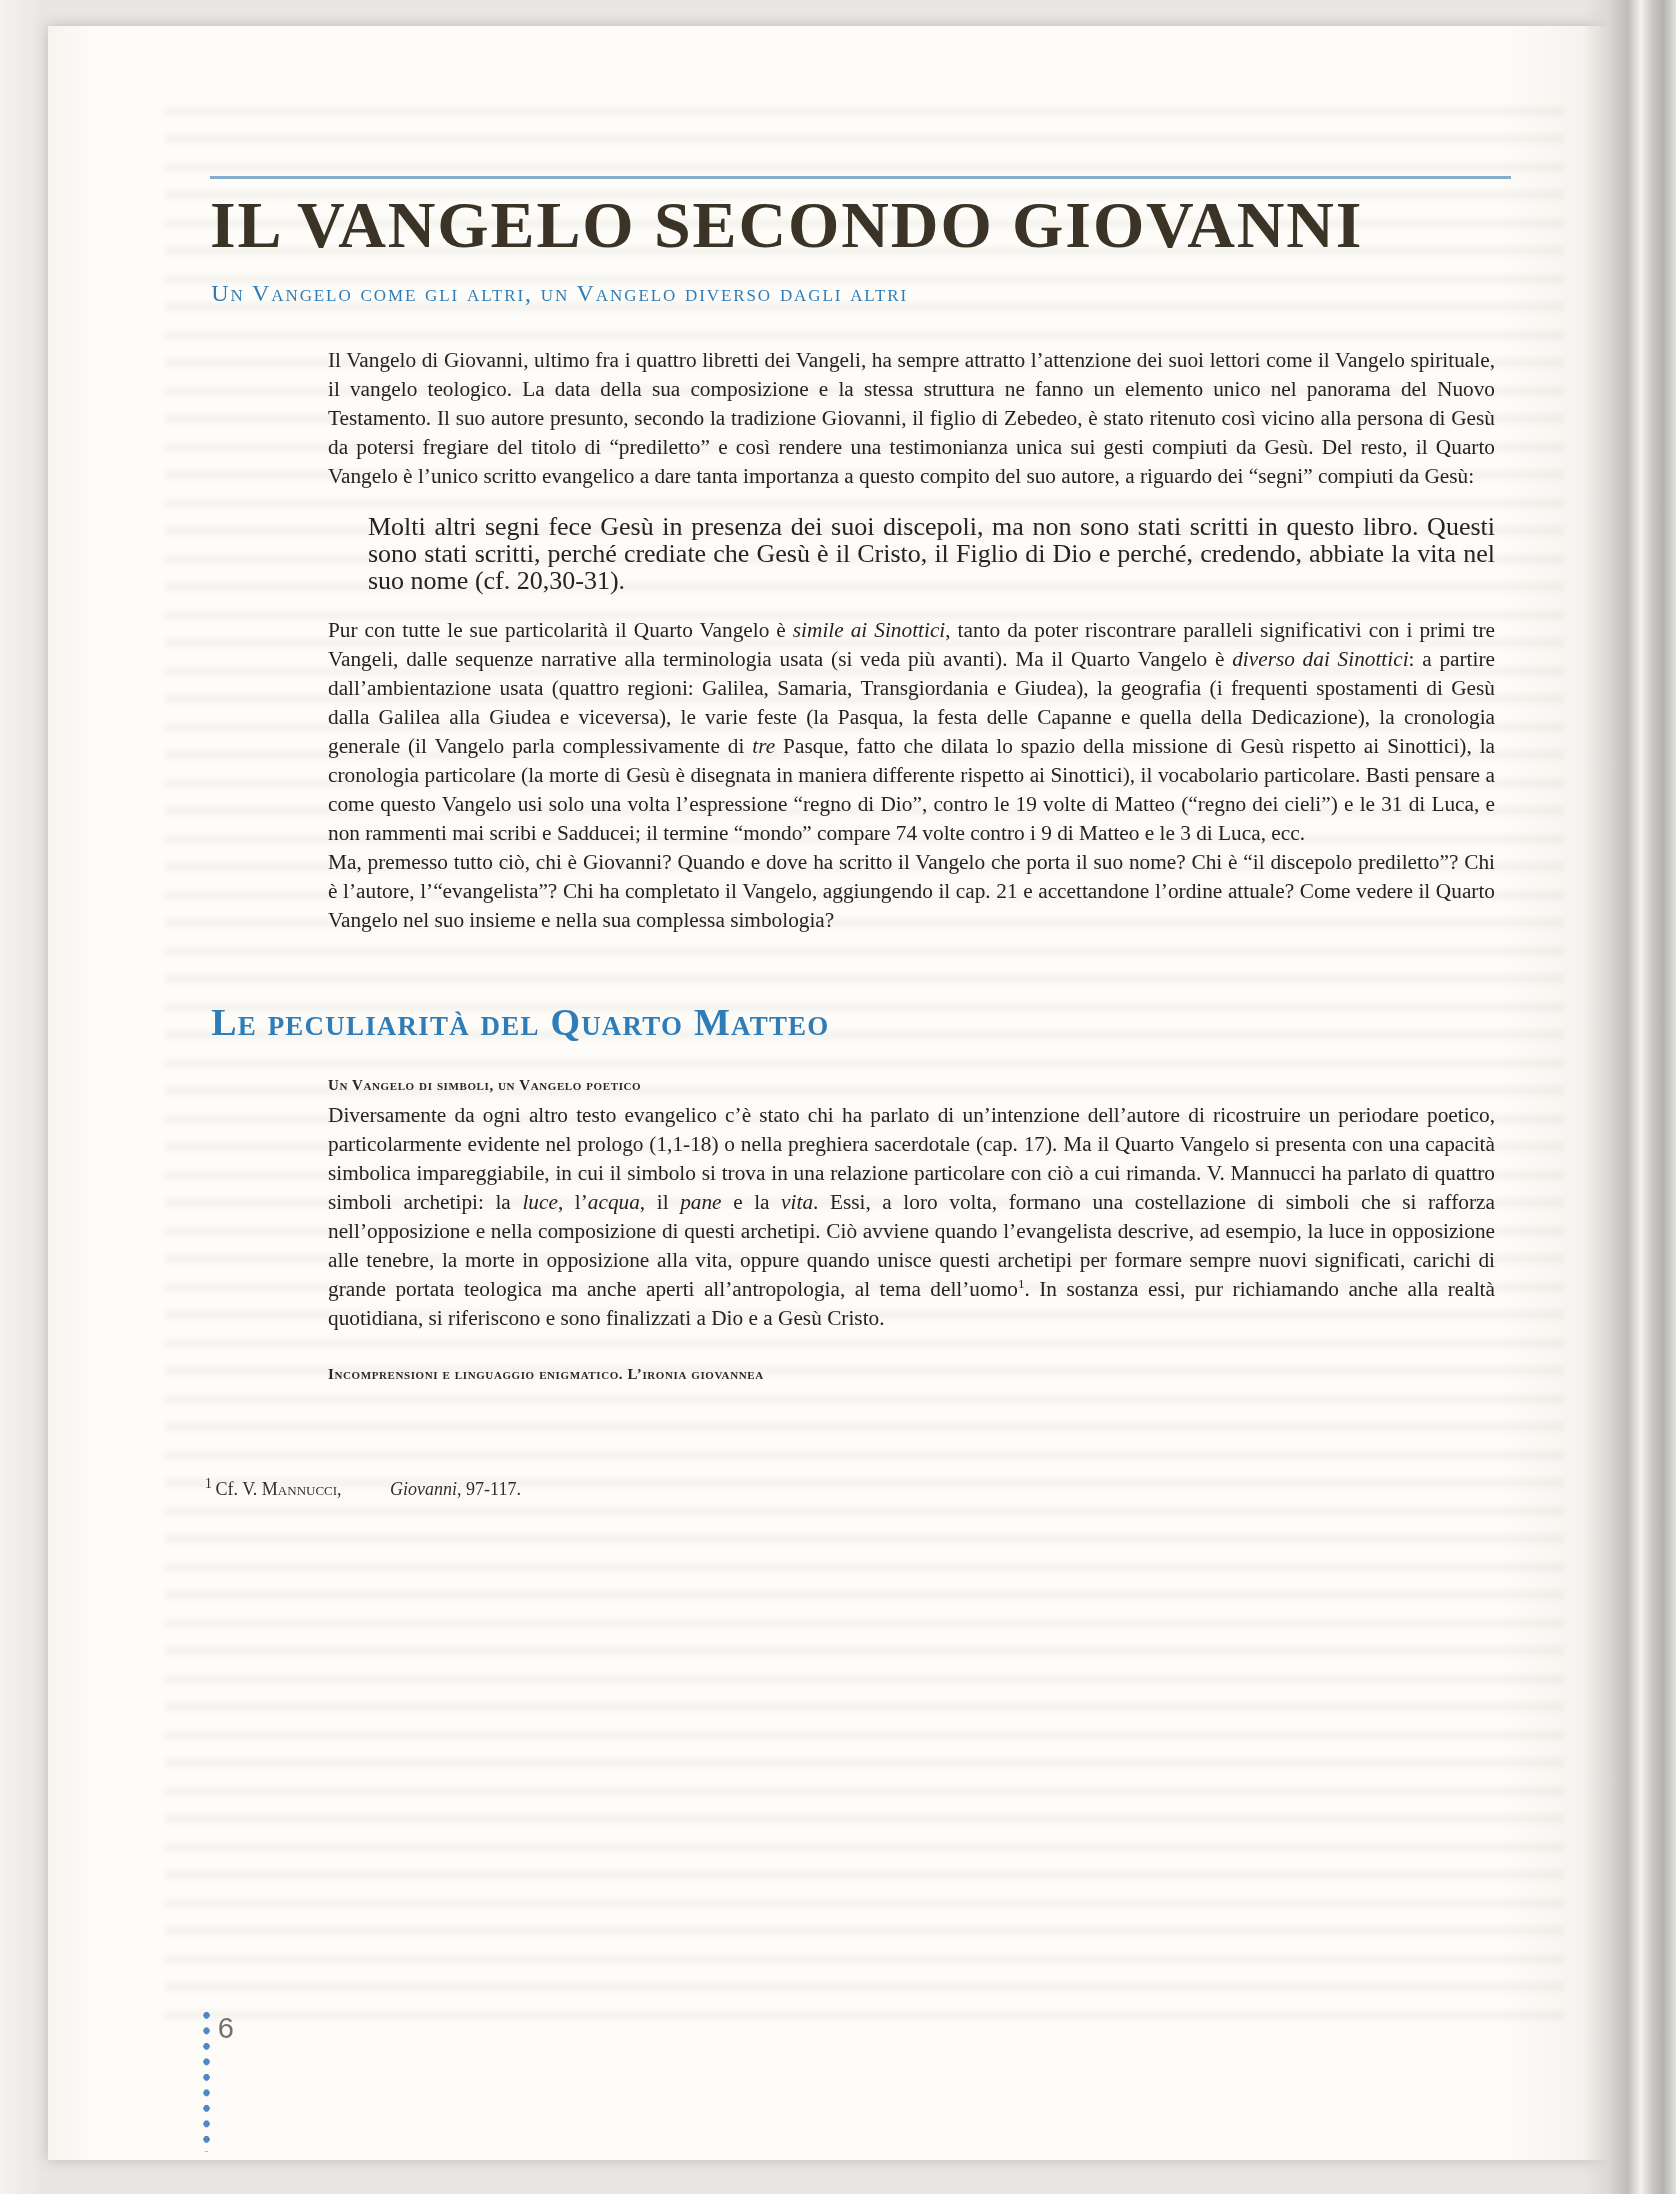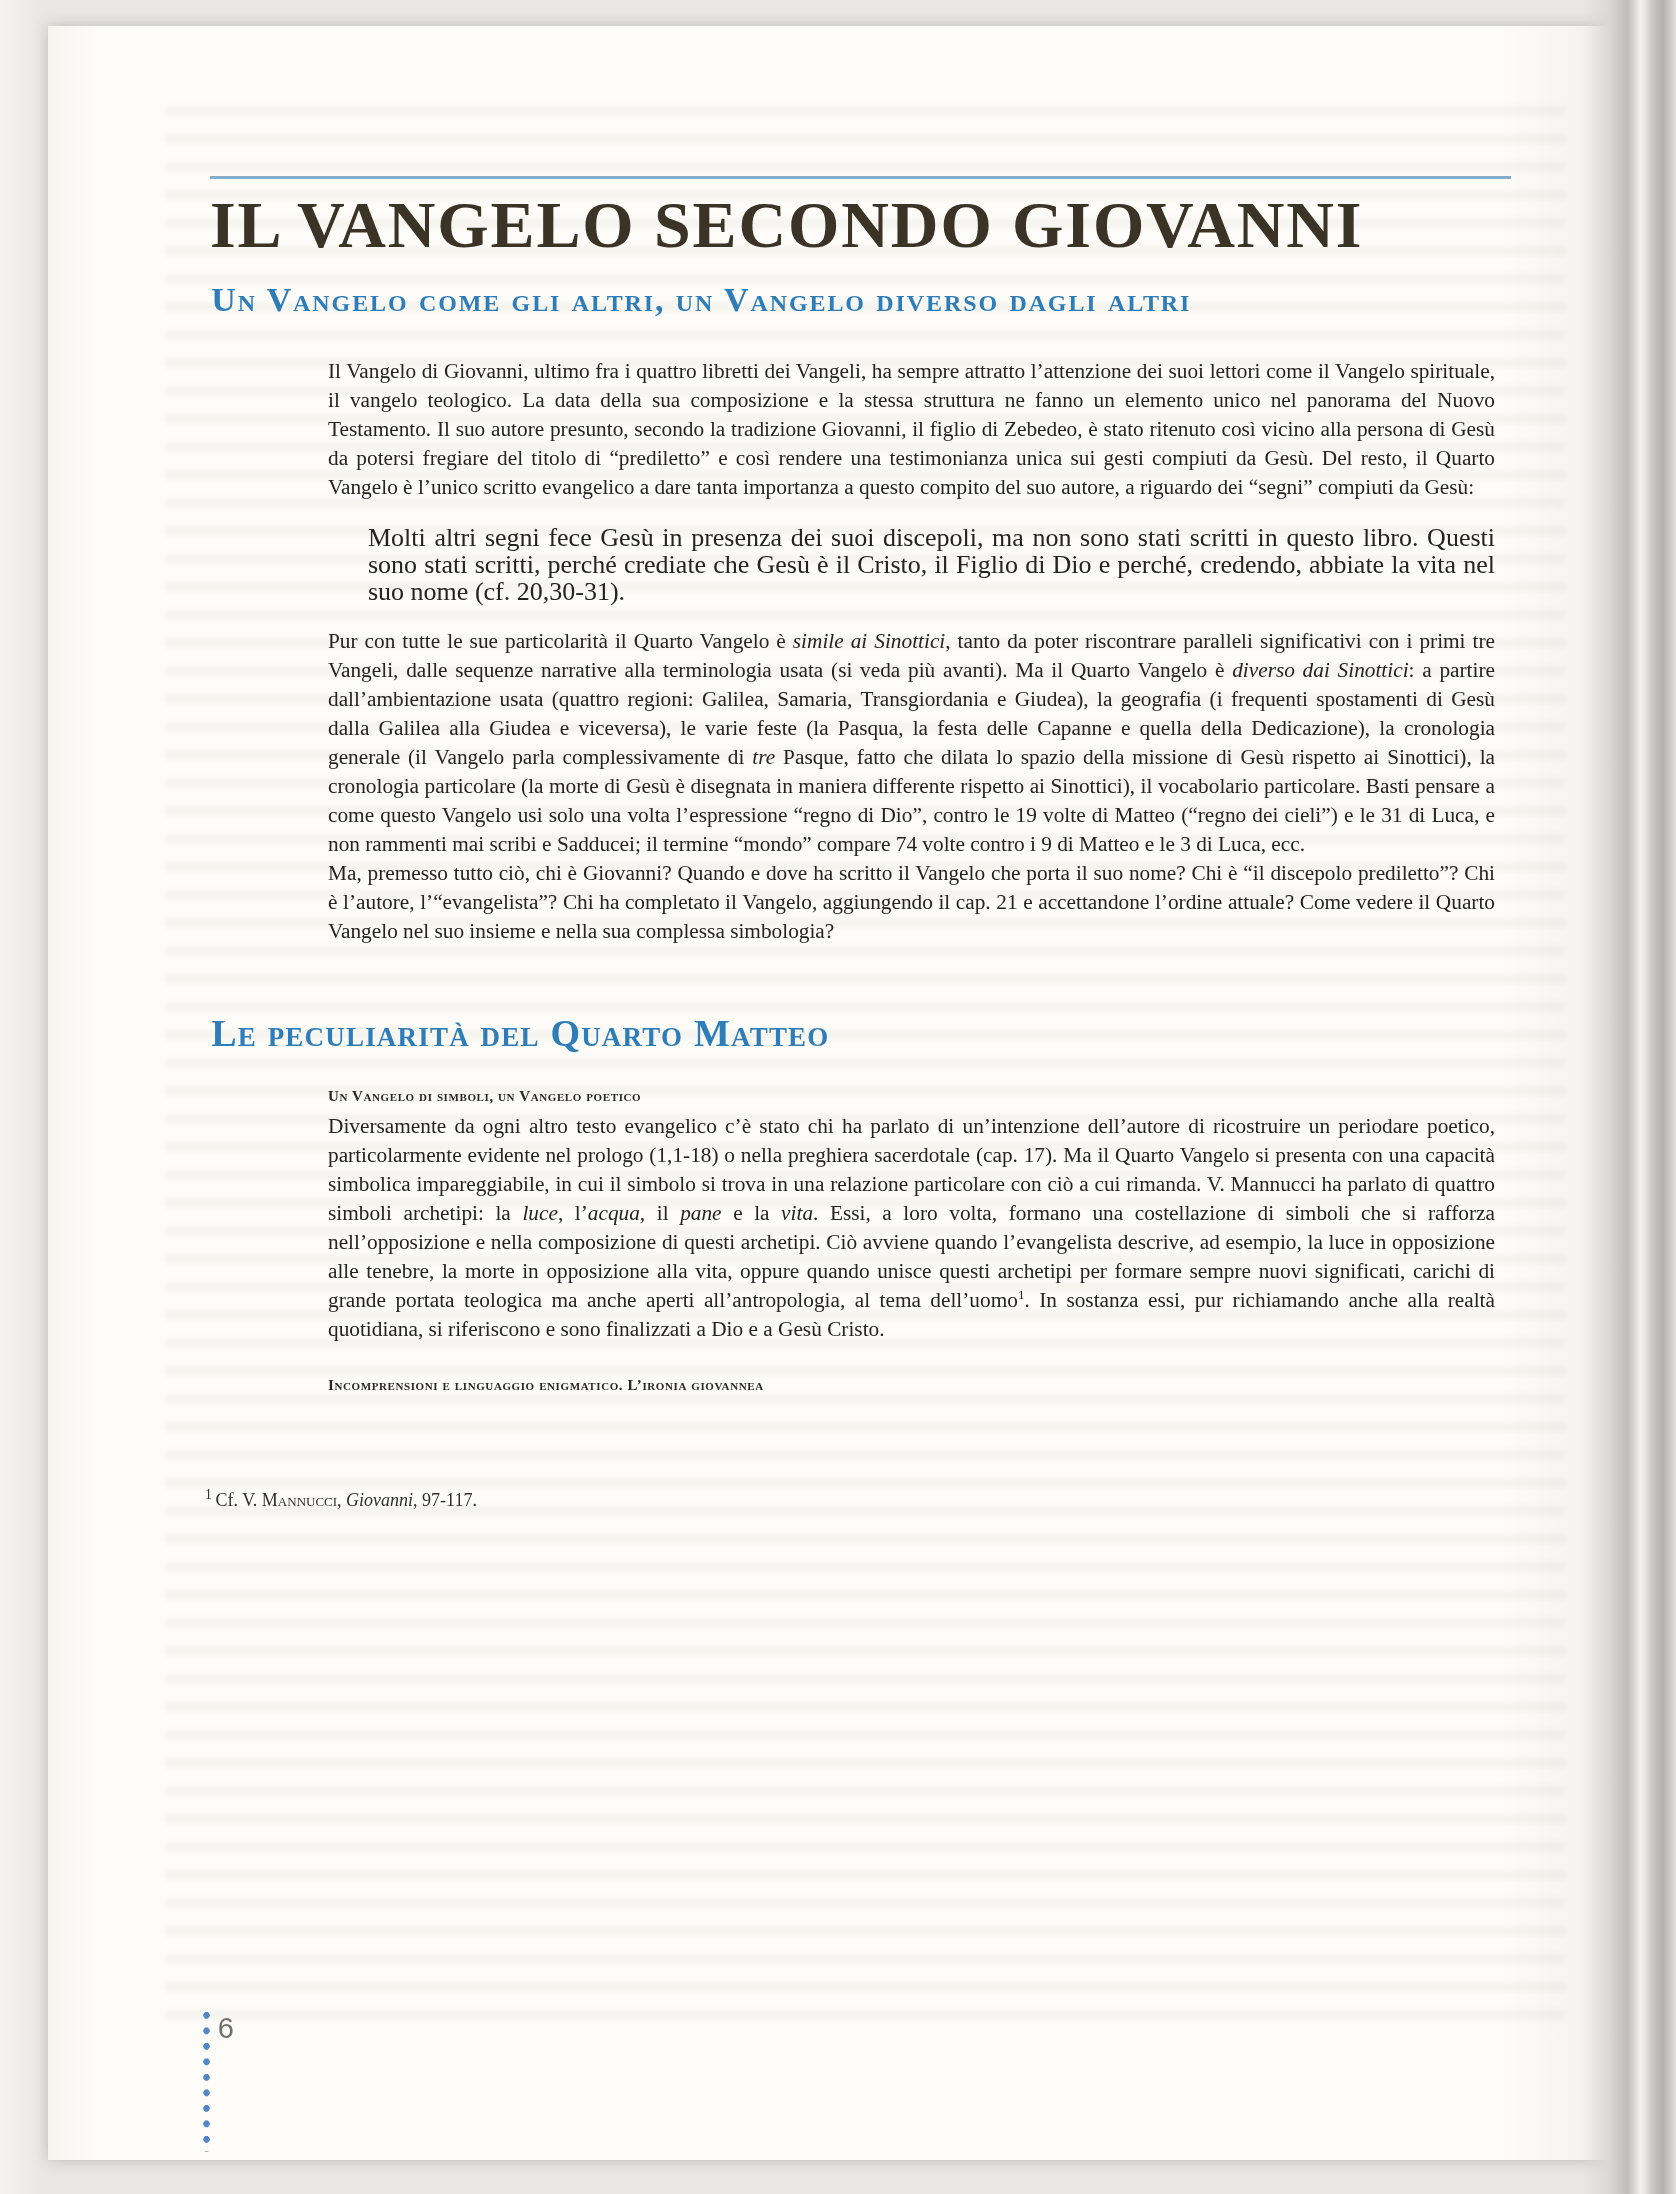--- a/index.html
+++ b/index.html
@@ -81,23 +81,23 @@
     font-size: 66px;
     line-height: 1.1;
     font-weight: bold;
     letter-spacing: 1.9px;
     color: var(--title-ink, #3a3326);
     white-space: nowrap;
   }
 
   h2.subtitle {
     margin: 18.5px 0 0 1.2px;
-    font-size: 34px;
+    font-size: 24px;
     line-height: 1.15;
-    font-weight: bold;
+    font-weight: normal;
     font-variant: small-caps;
     letter-spacing: 1.9px;
     color: var(--accent-blue, #2e7cb8);
     white-space: nowrap;
   }
 
   .body-block {
     margin-left: 118px;
     width: 1167px;
   }
@@ -214,21 +214,21 @@
       <div class="body-block">
         <h4 class="sub-heading">Un Vangelo di simboli, un Vangelo poetico</h4>
 
         <p class="body-par"><span>Diversamente da ogni altro testo evangelico c’è stato chi ha parlato di un’intenzione dell’autore di ricostruire un periodare poetico, particolarmente evidente nel prologo (1,1-18) o nella preghiera sacerdotale (cap. 17). Ma il Quarto Vangelo si presenta con una capacità simbolica impareggiabile, in cui il simbolo si trova in una relazione particolare con ciò a cui rimanda. V. Mannucci ha parlato di quattro simboli archetipi: la </span><span style="font-style: italic;">luce</span><span>, l’</span><span style="font-style: italic;">acqua</span><span>, il </span><span style="font-style: italic;">pane</span><span> e la </span><span style="font-style: italic;">vita</span><span>. Essi, a loro volta, formano una costellazione di simboli che si rafforza nell’opposizione e nella composizione di questi archetipi. Ciò avviene quando l’evangelista descrive, ad esempio, la luce in opposizione alle tenebre, la morte in opposizione alla vita, oppure quando unisce questi archetipi per formare sempre nuovi significati, carichi di grande portata teologica ma anche aperti all’antropologia, al tema dell’uomo</span><sup class="note-ref">1</sup><span>. In sostanza essi, pur richiamando anche alla realtà quotidiana, si riferiscono e sono finalizzati a Dio e a Gesù Cristo.</span></p>
 
         <h4 class="sub-heading">Incomprensioni e linguaggio enigmatico. L’ironia giovannea</h4>
 
       </div>
 
       <div class="footnote">
-        <sup>1</sup><span><span>Cf. V. </span><span style="font-variant: small-caps;">Mannucci</span><span>, </span><span style="font-style: italic;">Giovanni</span><span>, 97-117.</span></span>
+        <sup>1</sup><span><span>Cf. V. </span><span style="font-variant: small-caps;">Mannucci</span><span>, </span><span style="font-style: italic; margin-left: 44px;">Giovanni</span><span>, 97-117.</span></span>
       </div>
 
     </div>
 
     <div class="pagenum-block">
       <div class="dots"></div>
       <div class="pagenum">6</div>
     </div>
 
   </div>

